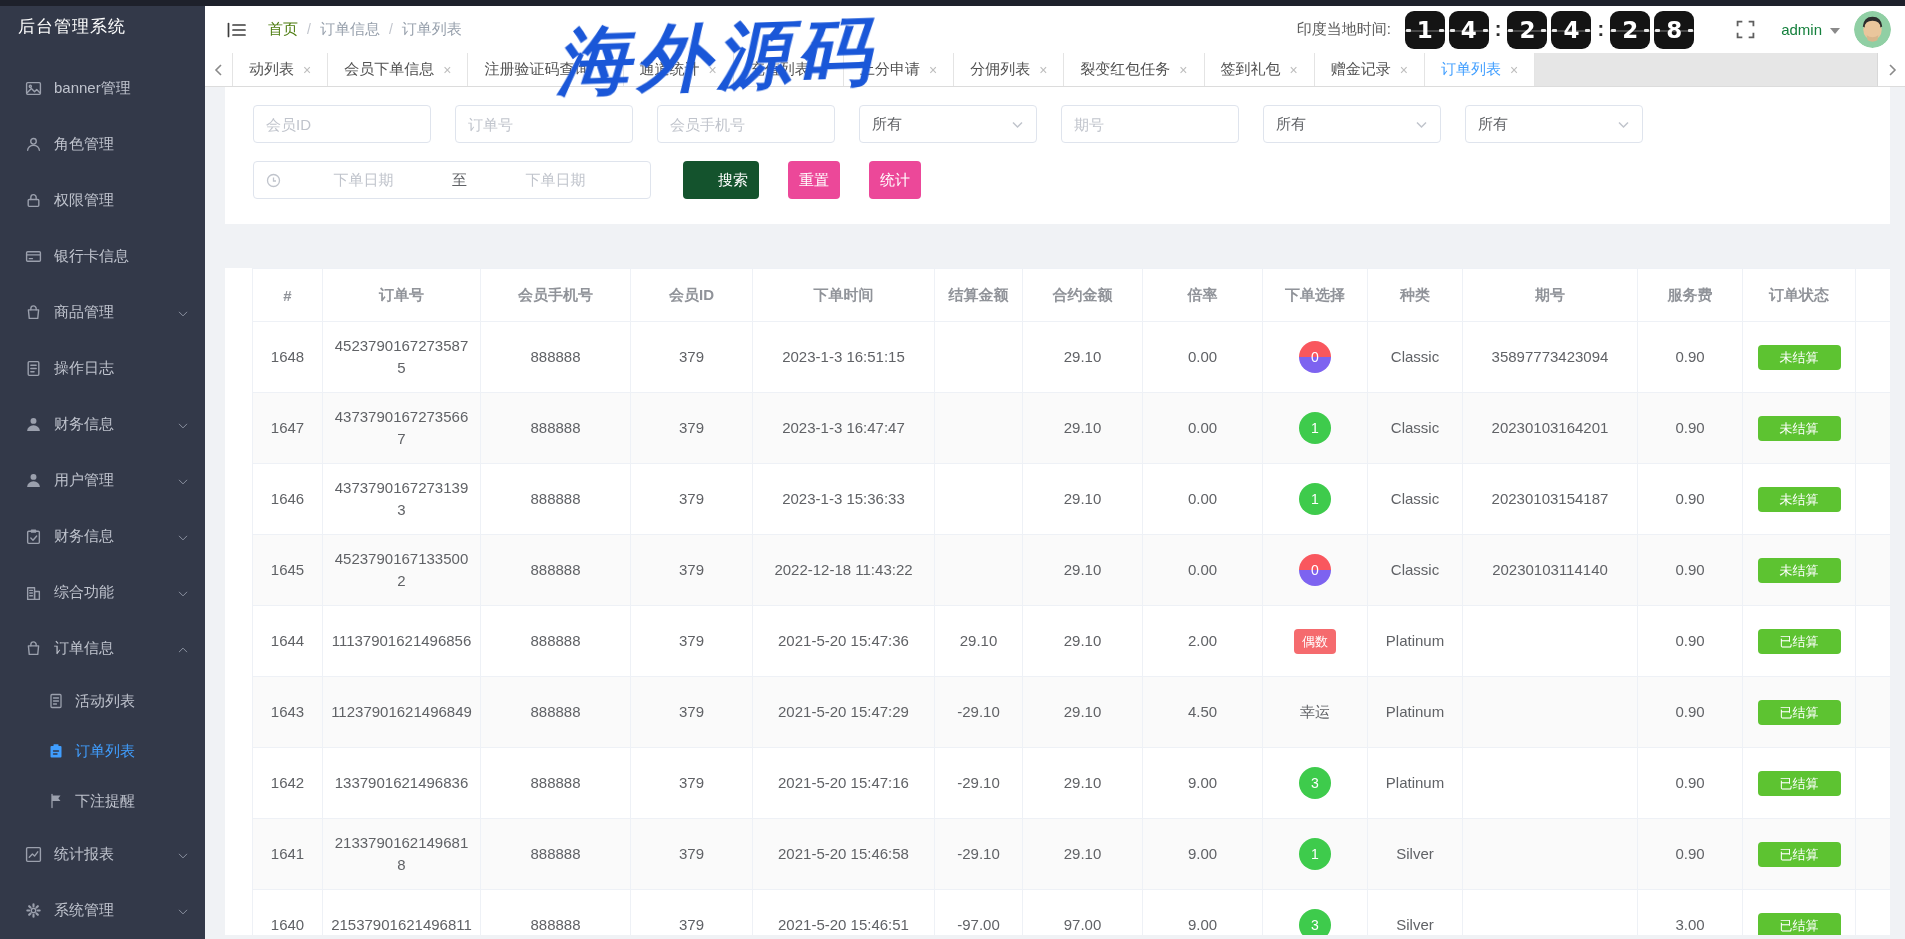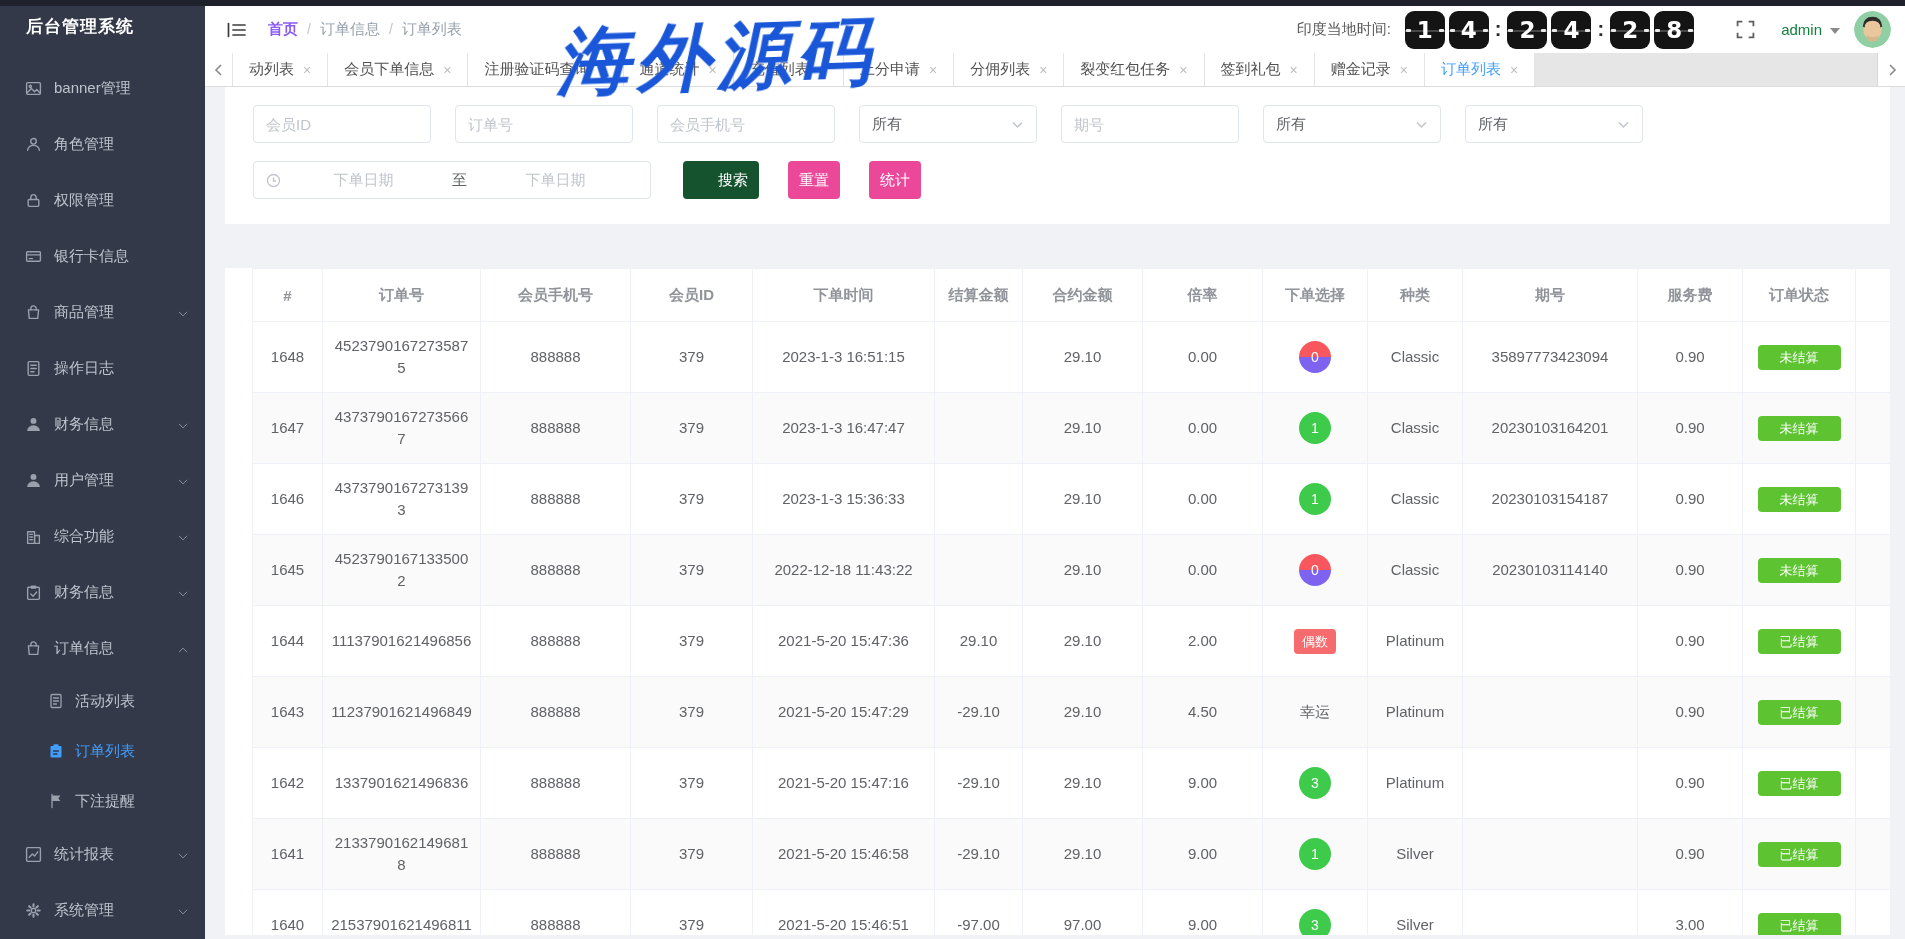--- a/index.html
+++ b/index.html
@@ -3,39 +3,39 @@
 <meta charset="utf-8">
 <style>
   * { margin:0; padding:0; box-sizing:border-box; }
   html,body { width:1905px; height:939px; overflow:hidden; background:#f0f2f5;
     font-family:"Liberation Sans","DejaVu Sans",sans-serif; }
 
   .top-strip { position:fixed; left:0; top:0; width:1905px; height:6px; background:#1e212b; z-index:60; }
 
   
   .sidebar { position:fixed; left:0; top:0; width:205px; height:939px; background:#333949; z-index:10; }
-  .sidebar-title { height:53px; display:flex; align-items:center; padding-left:26px;
-    color:#ffffff; font-size:17px; font-weight:bold; letter-spacing:1px; }
+  .sidebar-title { height:53px; display:flex; align-items:center; padding-left:18px;
+    color:#ffffff; font-size:17px; font-weight:normal; letter-spacing:1px; }
   .menu { padding-top:7px; }
   .menu-item { height:56px; display:flex; align-items:center; padding-left:25px;
     color:#bfc3cd; font-size:15px; cursor:pointer; }
   .menu-item .mi-icon { width:17px; height:17px; margin-right:12px; display:inline-flex; color:#9ba0ad; }
   .menu-item .chev { margin-left:auto; margin-right:16px; width:12px; height:12px; color:#8d93a1; }
   .submenu-item { height:50px; display:flex; align-items:center; padding-left:48px;
     color:#bfc3cd; font-size:15px; cursor:pointer; }
   .submenu-item .mi-icon { width:16px; height:16px; margin-right:11px; display:inline-flex; color:#9ba0ad; }
   .submenu-item.active, .submenu-item.active .mi-icon { color:#409eff; }
 
   
   .main { margin-left:205px; width:1700px; }
   .header { height:53px; background:#ffffff; display:flex; align-items:center;
     padding:6px 14px 0 22px; position:relative; z-index:20; }
   .hamburger { width:19px; height:16px; color:#3d3d3d; cursor:pointer; margin-right:22px; display:inline-flex; }
   .crumb { font-size:15px; color:#97a0ac; }
-  .crumb.first { color:#8b5cf6; font-weight:bold; }
+  .crumb.first { color:#4d7c0f; font-weight:normal; }
   .crumb-sep { color:#c0c4cc; margin:0 9px; font-size:14px; }
   .header-right { margin-left:auto; display:flex; align-items:center; }
   .time-label { font-size:15px; color:#5a5a5a; margin-right:12px; }
   .clock { display:flex; align-items:center; }
   .tile { width:40px; height:38px; background:#141414; border-radius:9px; margin:0 2px;
     display:flex; align-items:center; justify-content:center; position:relative;
     color:#fff; font-size:23px; font-weight:bold; font-family:"DejaVu Sans",sans-serif; }
   .tile::after { content:""; position:absolute; left:0; right:0; top:50%; height:2px;
     background:rgba(255,255,255,0.22); }
   .tile::before { content:""; position:absolute; top:calc(50% - 1px); left:1px; width:5px; height:3px;
@@ -193,41 +193,41 @@
           </svg>
         </span>
         <span>用户管理</span>
         <span class="chev"><svg viewBox="0 0 16 16" fill="none" stroke="currentColor" stroke-width="1.3" stroke-linecap="round" stroke-linejoin="round" width="100%" height="100%">
             <path d="M3 5.5 L8 10.5 L13 5.5"></path>
           </svg></span>
       </div>
       <div class="menu-item">
         <span class="mi-icon">
           <svg viewBox="0 0 16 16" fill="none" stroke="currentColor" stroke-width="1.3" stroke-linecap="round" stroke-linejoin="round" width="100%" height="100%">
+            <rect x="2.5" y="3" width="11" height="11.5" rx="1"></rect>
+            <rect x="5.5" y="1.5" width="5" height="3" rx="0.6" fill="currentColor" stroke="none"></rect>
+            <path d="M5.5 9.5 l2 2 3.5 -4"></path>
+          </svg>
+        </span>
+        <span>财务信息</span>
+        <span class="chev"><svg viewBox="0 0 16 16" fill="none" stroke="currentColor" stroke-width="1.3" stroke-linecap="round" stroke-linejoin="round" width="100%" height="100%">
+            <path d="M3 5.5 L8 10.5 L13 5.5"></path>
+          </svg></span>
+      </div>
+      <div class="menu-item">
+        <span class="mi-icon">
+          <svg viewBox="0 0 16 16" fill="none" stroke="currentColor" stroke-width="1.3" stroke-linecap="round" stroke-linejoin="round" width="100%" height="100%">
             <rect x="2.5" y="3.5" width="6.5" height="11"></rect>
             <rect x="9" y="7" width="4.5" height="7.5"></rect>
             <line x1="4.5" y1="6" x2="7" y2="6"></line>
             <line x1="4.5" y1="8.5" x2="7" y2="8.5"></line>
             <line x1="4.5" y1="11" x2="7" y2="11"></line>
           </svg>
         </span>
         <span>综合功能</span>
-        <span class="chev"><svg viewBox="0 0 16 16" fill="none" stroke="currentColor" stroke-width="1.3" stroke-linecap="round" stroke-linejoin="round" width="100%" height="100%">
-            <path d="M3 5.5 L8 10.5 L13 5.5"></path>
-          </svg></span>
-      </div>
-      <div class="menu-item">
-        <span class="mi-icon">
-          <svg viewBox="0 0 16 16" fill="none" stroke="currentColor" stroke-width="1.3" stroke-linecap="round" stroke-linejoin="round" width="100%" height="100%">
-            <rect x="2.5" y="3" width="11" height="11.5" rx="1"></rect>
-            <rect x="5.5" y="1.5" width="5" height="3" rx="0.6" fill="currentColor" stroke="none"></rect>
-            <path d="M5.5 9.5 l2 2 3.5 -4"></path>
-          </svg>
-        </span>
-        <span>财务信息</span>
         <span class="chev"><svg viewBox="0 0 16 16" fill="none" stroke="currentColor" stroke-width="1.3" stroke-linecap="round" stroke-linejoin="round" width="100%" height="100%">
             <path d="M3 5.5 L8 10.5 L13 5.5"></path>
           </svg></span>
       </div>
       <div class="menu-item">
         <span class="mi-icon">
           <svg viewBox="0 0 16 16" fill="none" stroke="currentColor" stroke-width="1.3" stroke-linecap="round" stroke-linejoin="round" width="100%" height="100%">
             <path d="M3.2 5.5 h9.6 l-0.8 8 H4 z"></path>
             <path d="M5.5 5.5 V4.3 a2.5 2.5 0 0 1 5 0 V5.5"></path>
           </svg>

